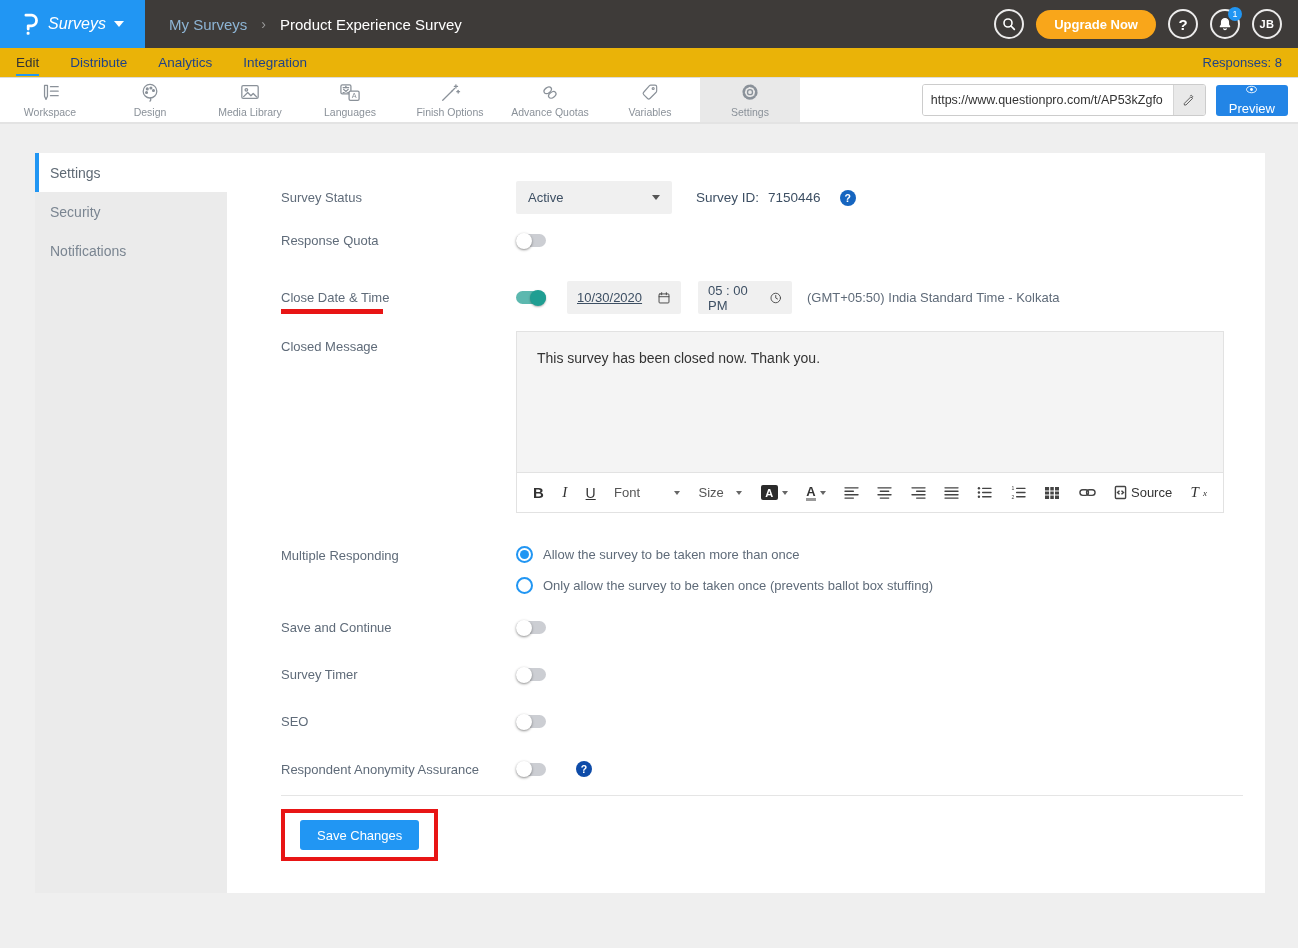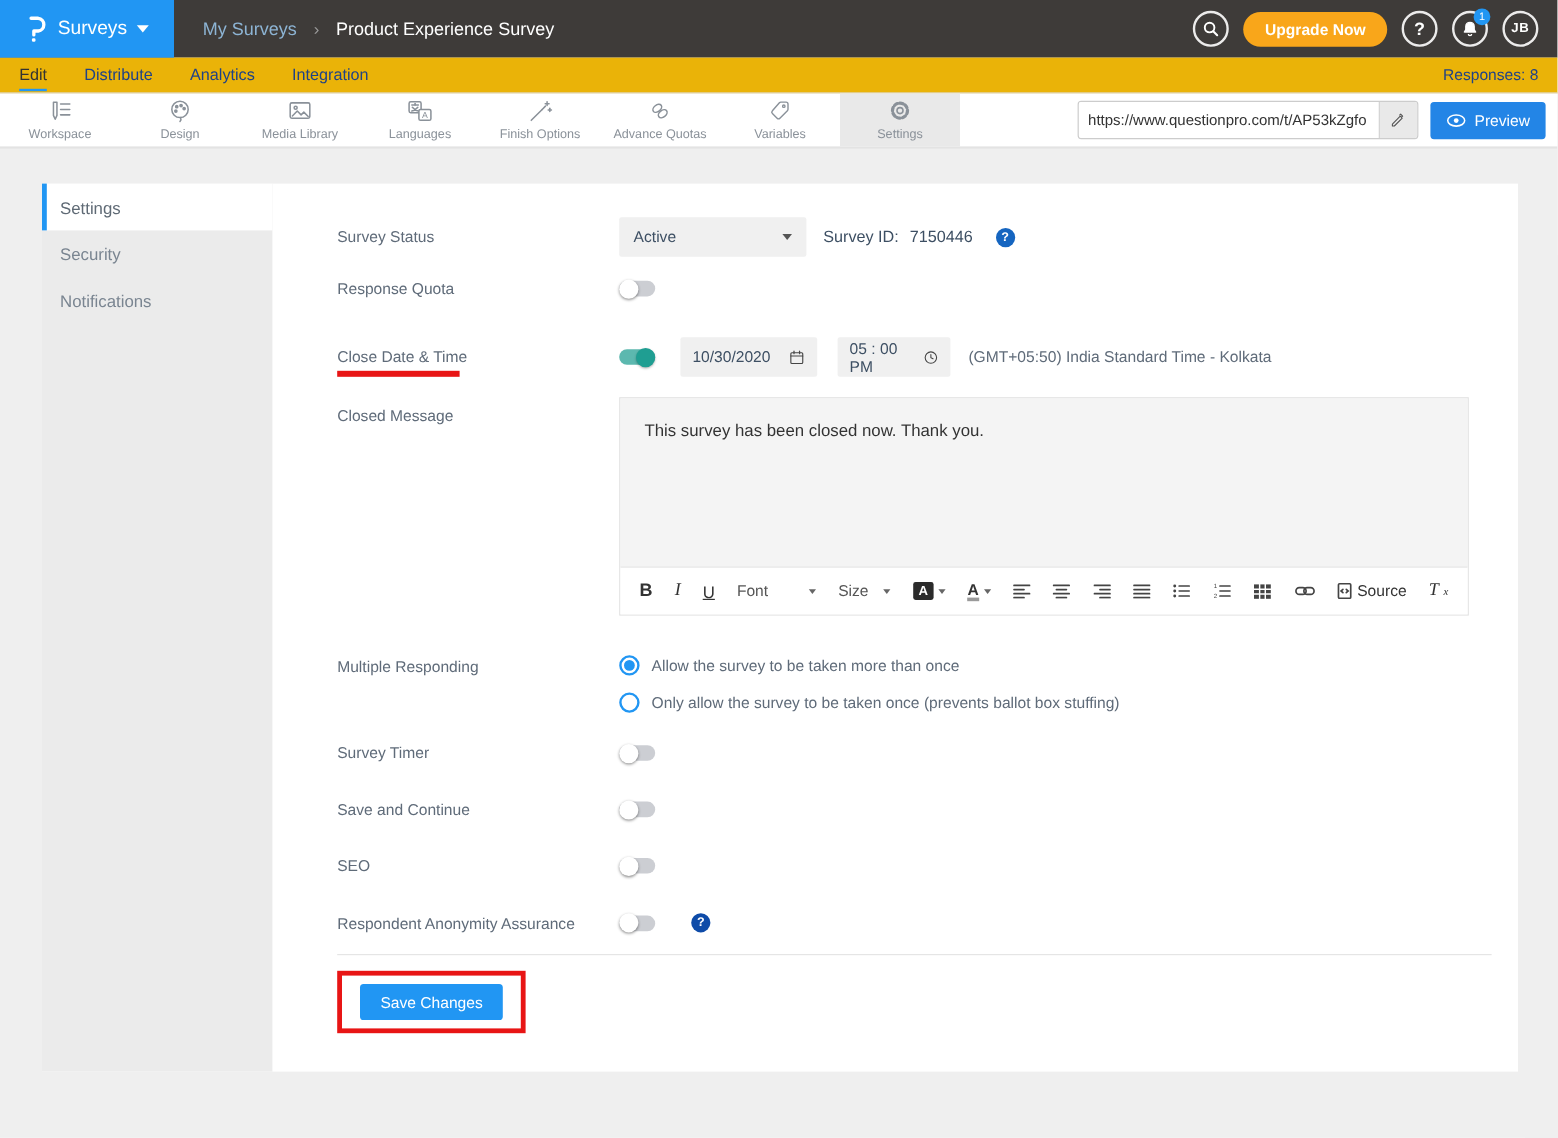--- a/index.html
+++ b/index.html
@@ -1,21 +1,21 @@
 <!DOCTYPE html>
 <html><head>
 <meta charset="utf-8">
 <style>
   * { margin:0; padding:0; box-sizing:border-box; }
   html,body { width:1298px; height:948px; font-family:"Liberation Sans","DejaVu Sans",sans-serif; background:#efefef; overflow:hidden; }
 
   
   .header { height:48px; background:#3e3b39; display:flex; align-items:center; }
   .logo-area { width:145px; height:48px; background:#2196f3; display:flex; align-items:center; justify-content:center; gap:8px; cursor:pointer; }
-  .logo-area .product { color:#fff; font-size:16px; }
+  .logo-area .product { color:#fff; font-size:16px;font-style:italic; }
   .dd-caret { width:0; height:0; border-left:5px solid transparent; border-right:5px solid transparent; border-top:6px solid #fff; }
   .breadcrumb { display:flex; align-items:center; gap:14px; margin-left:24px; font-size:15px; }
   .breadcrumb .parent { color:#8db4d4; cursor:pointer; }
   .breadcrumb .sep { color:#9a9a9a; font-size:14px; }
   .breadcrumb .current { color:#fff; }
   .header-right { margin-left:auto; display:flex; align-items:center; gap:12px; padding-right:16px; }
   .hcircle { width:30px; height:30px; border-radius:50%; border:2px solid rgba(255,255,255,.9); display:flex; align-items:center; justify-content:center; color:#fff; cursor:pointer; position:relative; }
   .hcircle.qmark { font-size:15px; font-weight:bold; }
   .upgrade-btn { background:#f9a61a; color:#fff; font-size:13px; font-weight:bold; border:none; border-radius:15px; height:29px; padding:0 18px; cursor:pointer; }
   .badge { position:absolute; top:-4px; right:-4px; width:14px; height:14px; border-radius:50%; background:#2196f3; color:#fff; font-size:9px; display:flex; align-items:center; justify-content:center; }
@@ -31,37 +31,37 @@
   
   .toolbar-row { height:46px; background:#fff; border-bottom:2px solid #e3e3e3; display:flex; align-items:stretch; }
   .tool-item { width:100px; display:flex; flex-direction:column; align-items:center; justify-content:center; gap:3px; cursor:pointer; }
   .tool-item.active { background:#e9e9e9; }
   .tool-item .tlabel { font-size:10.5px; color:#8a9199; }
   .tool-item svg { stroke:#8a9199; fill:none; stroke-width:1.4; stroke-linecap:round; stroke-linejoin:round; }
   .toolbar-right { margin-left:auto; display:flex; align-items:center; gap:10px; padding-right:10px; }
   .url-box { display:flex; align-items:stretch; height:32px; border:1px solid #ccc; border-radius:3px; overflow:hidden; background:#fff; }
   .url-input { border:none; outline:none; width:250px; padding:0 8px; font-size:12.5px; color:#333; font-family:inherit; }
   .url-edit { width:32px; background:#e9e9e9; display:flex; align-items:center; justify-content:center; cursor:pointer; border-left:1px solid #d5d5d5; }
-  .preview-btn { background:#2385e6; border:none; color:#fff; font-size:13px; height:31px; padding:0 13px; border-radius:3px; display:flex; align-items:center; gap:7px; cursor:pointer; }
+  .preview-btn { background:#2385e6; border:none; color:#fff; font-size:13px; height:31px; padding:0 13px; border-radius:3px; display:flex; align-items:center; gap:7px; cursor:pointer;flex-direction:column; }
 
   
   .main-wrap { padding:29px 33px 0 35px; }
   .card { background:#fff; width:1230px; height:740px; display:flex; }
   .sidebar { width:192px; background:#ebebeb; flex-shrink:0; }
   .side-item { height:39px; display:flex; align-items:center; padding-left:15px; font-size:14px; color:#7a8591; cursor:pointer; }
   .side-item.active { background:#fff; border-left:4px solid #2196f3; padding-left:11px; color:#5f6a75; }
 
   .form-area { flex:1; padding:28px 0 0 54px; }
   .frow { display:flex; align-items:center; }
   .frow .flabel { width:235px; flex-shrink:0; font-size:13px; color:#5f6b79; position:relative; }
   .red-underline { position:absolute; left:0; top:19px; width:102px; height:5px; background:#e81515; }
 
   .select-box { width:156px; height:33px; background:#f0f0f0; display:flex; align-items:center; justify-content:space-between; padding:0 12px; font-size:13px; color:#3d4f63; cursor:pointer; border-radius:2px; }
   .caret { width:0; height:0; border-left:4px solid transparent; border-right:4px solid transparent; border-top:5px solid #555; }
-  .survey-id { display:flex; align-items:center; gap:9px; margin-left:14px; font-size:13.5px; color:#3d4f63;justify-content:center; }
+  .survey-id { display:flex; align-items:center; gap:9px; margin-left:24px; font-size:13.5px; color:#3d4f63;justify-content:center; }
   .help-icon { width:16px; height:16px; border-radius:50%; background:#0e4ba8; color:#fff; font-size:10.5px; font-weight:bold; display:flex; align-items:center; justify-content:center; cursor:pointer; }
 
   .toggle { width:30px; height:13px; border-radius:7px; background:#ccced3; position:relative; cursor:pointer; flex-shrink:0; }
   .toggle .knob { width:16px; height:16px; border-radius:50%; background:#fff; position:absolute; left:0; top:-1.5px; box-shadow:0 1px 2.5px rgba(0,0,0,.45); }
   .toggle.on { background:#5cb8af; }
   .toggle.on .knob { left:auto; right:0; background:#1f9e92; box-shadow:0 1px 2px rgba(0,0,0,.3); }
 
   .field-box { height:33px; background:#f0f0f0; display:flex; align-items:center; justify-content:space-between; padding:0 10px; font-size:13px; color:#3d4f63; border-radius:2px; cursor:pointer; }
   .field-box svg { stroke:#444; fill:none; stroke-width:1.6; stroke-linecap:round; }
   .tz-text { font-size:13px; color:#5f6b79; margin-left:15px; }
@@ -267,21 +267,21 @@
       </div>
 
       <div class="frow mb17">
         <span class="flabel">
           <span>Close Date &amp; Time</span>
           <span class="red-underline"></span>
         </span>
         <div class="toggle on">
             <div class="knob"></div>
           </div>
-        <div class="field-box" style="width:114px;margin-left:21px;">
+        <div class="field-box" style="width:114px;margin-left:21px;text-decoration:underline;">
           <span>10/30/2020</span>
           <svg width="14" height="14" viewBox="0 0 24 24">
             <rect x="3.5" y="5" width="17" height="15.5" rx="1.5"></rect>
               <line x1="3.5" y1="9.8" x2="20.5" y2="9.8"></line>
               <line x1="8" y1="2.8" x2="8" y2="6.5"></line>
               <line x1="16" y1="2.8" x2="16" y2="6.5"></line>
           </svg>
         </div>
         <div class="field-box" style="width:94px;margin-left:17px;">
           <span>05 : 00 PM</span>
@@ -403,28 +403,28 @@
             <span class="radio-label">Allow the survey to be taken more than once</span>
           </div>
           <div class="radio-opt">
             <span class="radio"></span>
             <span class="radio-label">Only allow the survey to be taken once (prevents ballot box stuffing)</span>
           </div>
         </div>
       </div>
 
       <div class="frow mb32">
+        <span class="flabel">Save and Continue</span>
+        <div class="toggle">
+            <div class="knob"></div>
+          </div>
+      </div>
+
+      <div class="frow mb32">
         <span class="flabel">Survey Timer</span>
-        <div class="toggle">
-            <div class="knob"></div>
-          </div>
-      </div>
-
-      <div class="frow mb32">
-        <span class="flabel">Save and Continue</span>
         <div class="toggle">
             <div class="knob"></div>
           </div>
       </div>
 
       <div class="frow mb32">
         <span class="flabel">SEO</span>
         <div class="toggle">
             <div class="knob"></div>
           </div>

